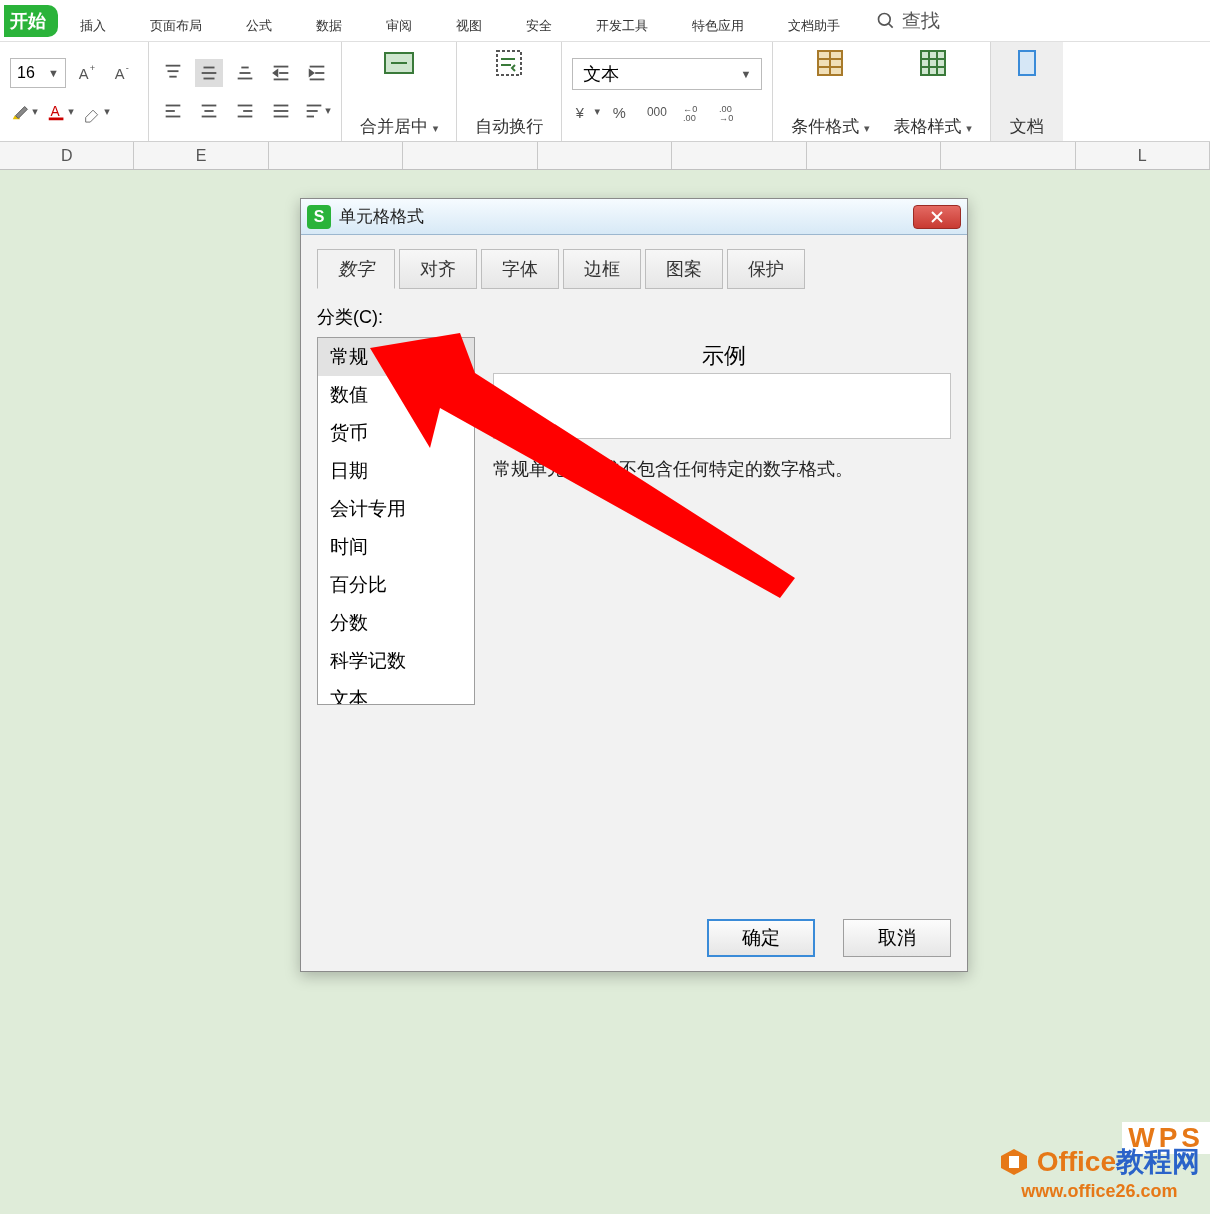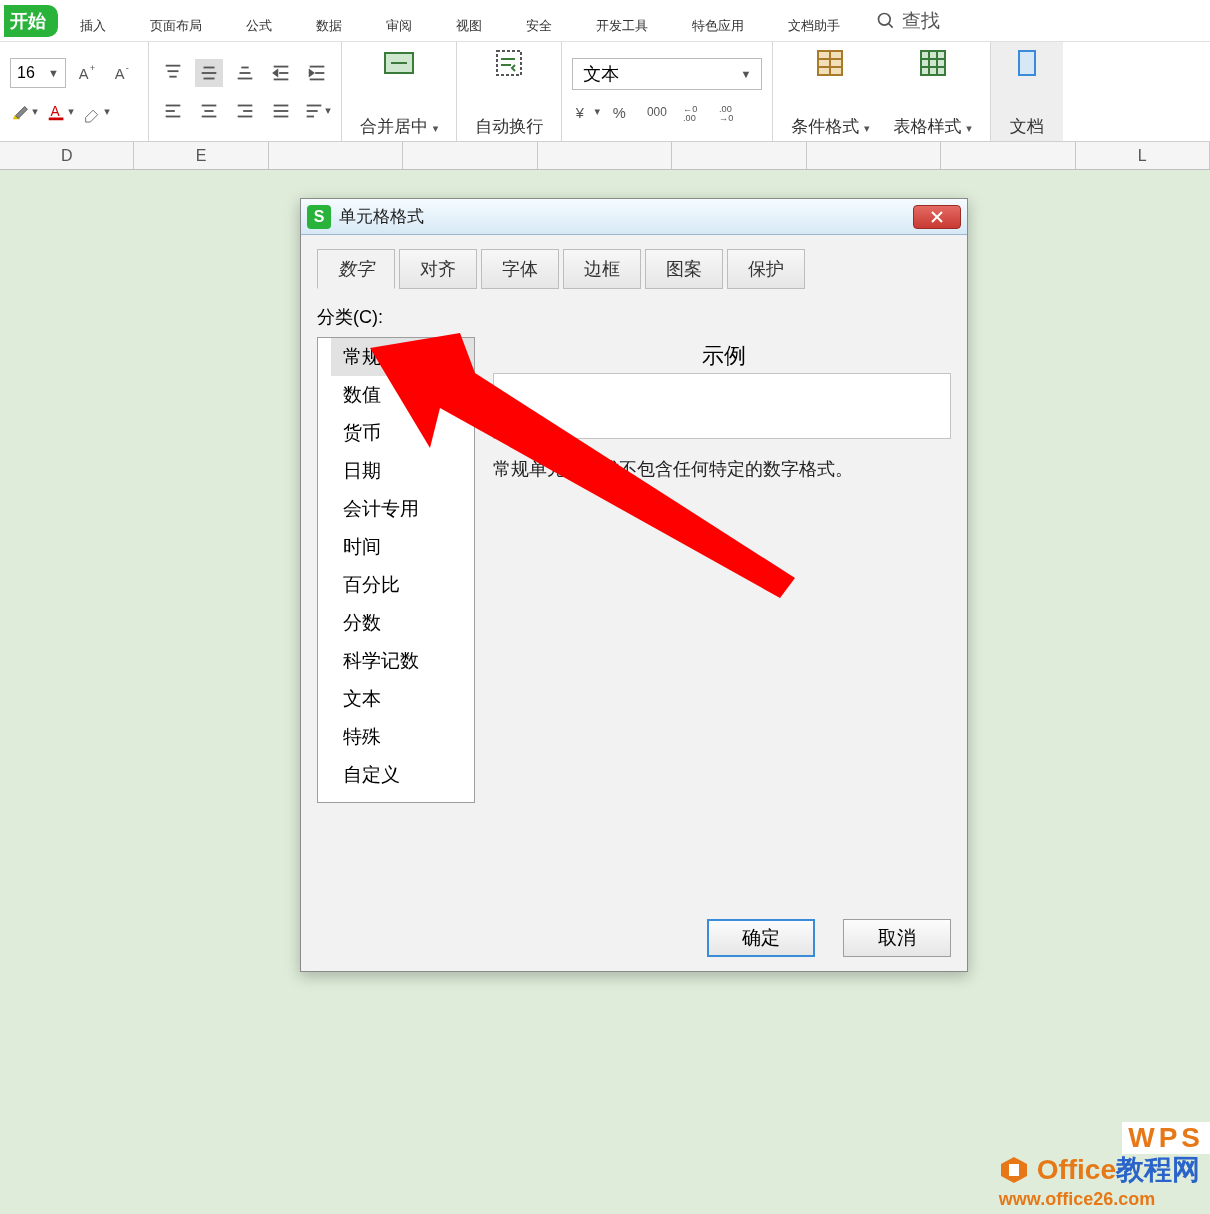--- a/index.html
+++ b/index.html
@@ -38,37 +38,37 @@
 .dlg-title { font-size:17px; color:#222; }
 .dlg-close { margin-left:auto; width:48px; height:24px; background:linear-gradient(#e46a63,#c83a32); border:1px solid #9b2b25; border-radius:4px; display:flex; align-items:center; justify-content:center; color:#fff; font-weight:bold; cursor:pointer; }
 .dlg-body { padding:14px 16px 14px 16px; height:calc(100% - 36px); display:flex; flex-direction:column; }
 
 .tabs { display:flex; gap:4px; margin-bottom:10px; }
 .tab { padding:7px 20px; font-size:18px; border:1px solid #bdbdbd; background:linear-gradient(#f7f7f7,#e6e6e6); color:#333; cursor:pointer; border-bottom:1px solid #bdbdbd; }
 .tab.active { background:#f2f2f2; border-bottom:1px solid #f2f2f2; position:relative; z-index:2;font-style:italic; }
 
 .cat-label { font-size:18px; margin:6px 0 8px 0; }
 .cat-row { display:flex; gap:18px; flex:1; }
-.cat-list { width:158px; height:466px; border:1px solid #9e9e9e; background:#fff; overflow:auto;padding-left:13px; }
+.cat-list { width:158px; height:368px; border:1px solid #9e9e9e; background:#fff; overflow:auto; }
 .cat-item { padding:6px 12px; font-size:19px; cursor:pointer; }
 .cat-item.sel { background:#e2e2e2; }
 .right-pane { flex:1; }
 .sample-label { font-size:22px; margin:4px 0 2px 4px;text-align:center; }
 .sample-box { border:1px solid #c4c4c4; background:#fff; padding:16px 14px; font-size:20px; height:66px; display:flex; align-items:center; }
 .desc-text { font-size:18px; margin-top:18px; color:#222; }
 
 .dlg-buttons { display:flex; justify-content:flex-end; gap:28px; margin-top:auto; padding-top:14px; }
 .dlg-btn { width:108px; height:38px; font-size:19px; border:1px solid #9e9e9e; background:linear-gradient(#fcfcfc,#e6e6e6); cursor:pointer; }
 .dlg-btn.primary { border:2px solid #3a8bd8; }
 
 
 .arrow-overlay { position:absolute; left:300px; top:198px; pointer-events:none; }
 
 
-.watermark { position:absolute; right:10px; bottom:4px; text-align:left; }
+.watermark { position:absolute; right:10px; bottom:12px; text-align:center; }
 .watermark .line1 { font-size:28px; font-weight:bold; }
 .watermark .line1 .o1 { color:#e67817; }
 .watermark .line1 .o2 { color:#2a63c9; }
 .watermark .line2 { font-size:18px; color:#e67817; font-weight:bold; }
 .wps-corner { position:absolute; right:0; bottom:60px; background:#fff; padding:0 6px; font-size:28px; font-weight:bold; color:#e67817; letter-spacing:4px; }
 .tri { color:#555; font-size:11px; }
 </style>
 </head>
 <body>
 

